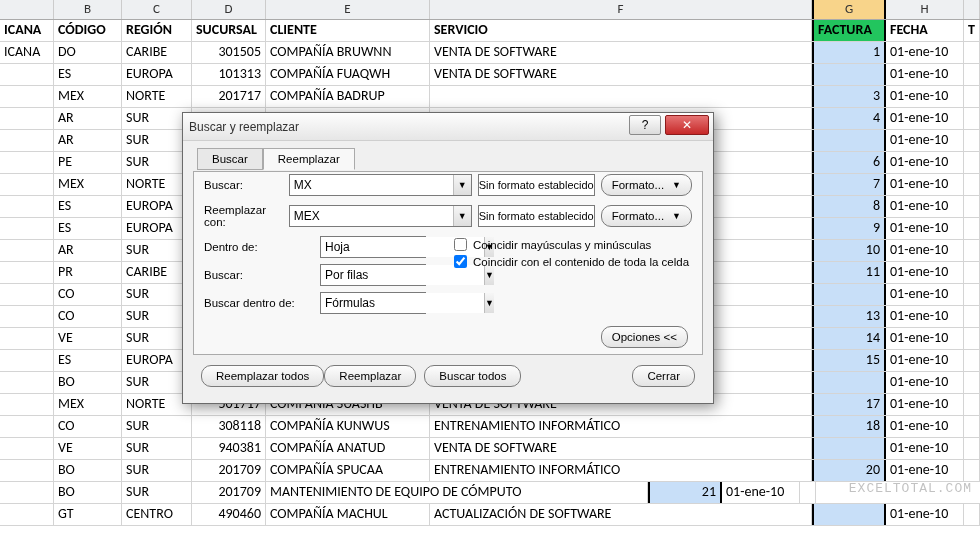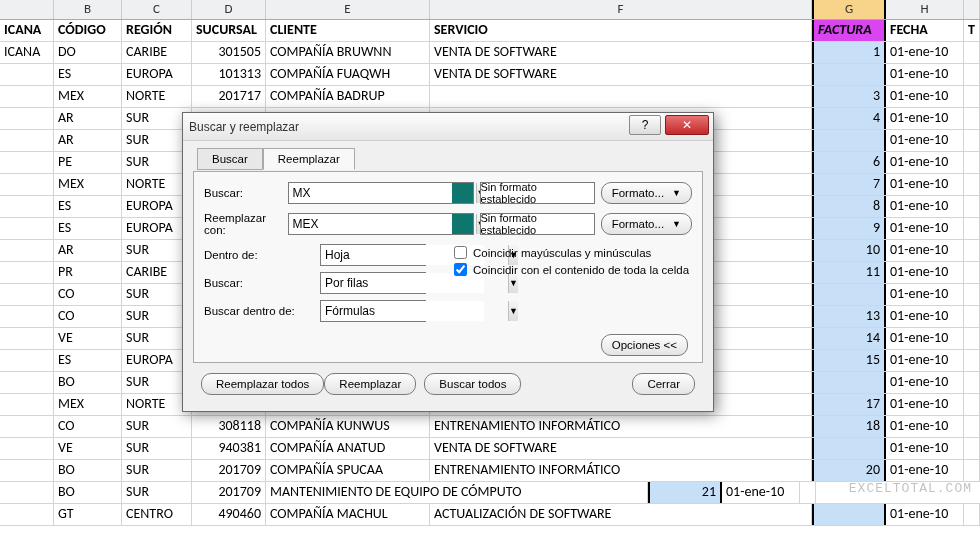--- a/index.html
+++ b/index.html
@@ -54,21 +54,21 @@
 .header-row .cell { font-weight: bold; }
 .col-A { width: 54px; }
 .col-B { width: 68px; }
 .col-C { width: 70px; }
 .col-D { width: 74px; }
 .col-E { width: 164px; }
 .col-F { width: 382px; }
 .col-G { width: 74px; border-left: 2px solid #000; border-right: 2px solid #000; }
 .col-H { width: 78px; }
 .col-I { width: 16px; }
-.header-row .col-G { background: #d946ef; font-style: italic; }
+.header-row .col-G { background: #22c55e; }
 .sel-col { background: #c8dff8; }
 
 .dialog {
   position: absolute;
   left: 182px;
   top: 112px;
   width: 532px;
   background: #f0f0f0;
   border: 1px solid #6a6a6a;
   box-shadow: 3px 3px 14px rgba(0,0,0,0.45);
@@ -102,31 +102,30 @@
   border: 1px solid #aaa;
   background: #e8e8e8;
   font-size: 11.5px;
   position: relative;
   top: 1px;
 }
 .tab.active { background: #f8f8f8; border-bottom: 1px solid #f8f8f8; }
 .tab-content {
   border: 1px solid #aaa;
   background: #f8f8f8;
-  padding: 10px 10px 6px 10px;
+  padding: 2px 10px 6px 10px;
 }
 .frow { display: flex; align-items: center; margin-bottom: 8px; gap: 6px;}
 .flabel { width: 100px; }
 .combo {
   display: inline-flex;
   border: 1px solid #7a7a7a;
   background: #0f766e;
   height: 22px;
   align-items: center;
-  gap: 24px;
 }
 .combo input { border: none; outline: none; padding: 0 4px; font-size: 12px; height: 100%; flex:1; font-family: inherit;}
 .combo .dd { width: 18px; text-align: center; border-left: 1px solid #bdbdbd; background: linear-gradient(#f6f6f6,#dedede); height:100%; display:flex;align-items:center;justify-content:center; font-size:9px;}
 .fmt-txt {
   width: 148px;
   height: 22px;
   border: 1px solid #7a7a7a;
   background: #fff;
   display: flex; align-items: center; justify-content: center;
   font-size: 11px;

